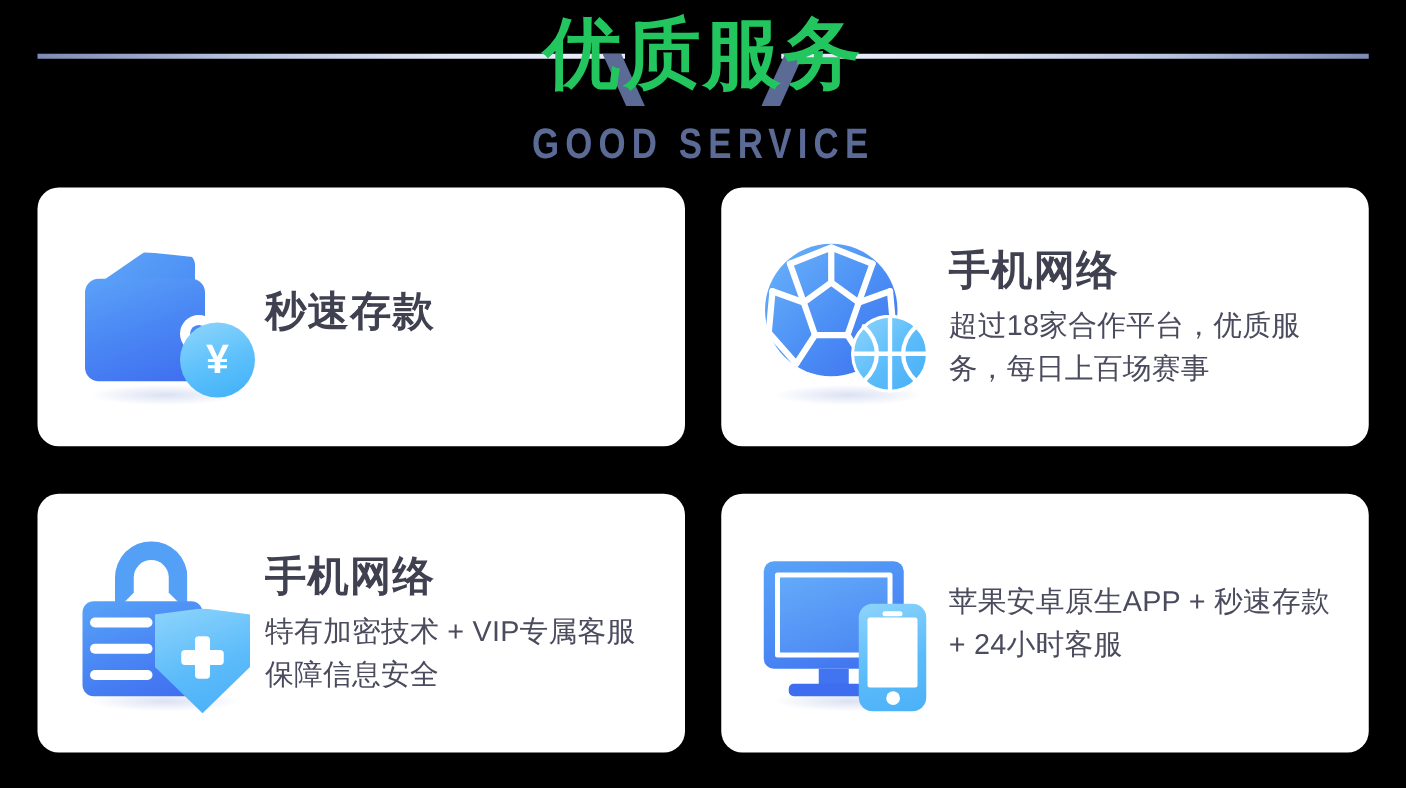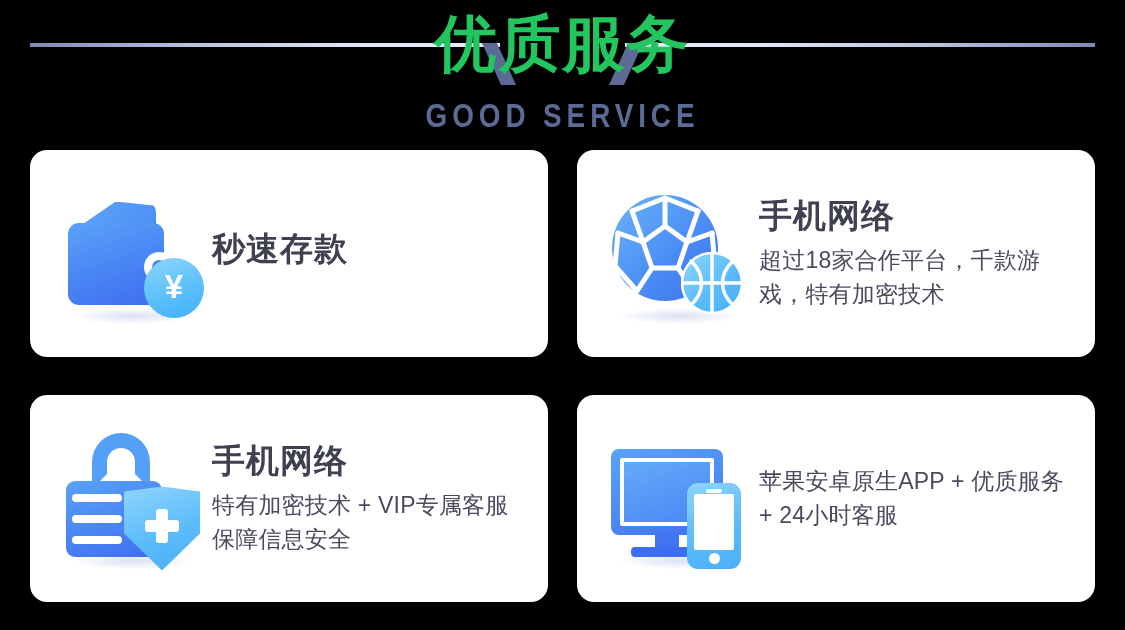--- a/index.html
+++ b/index.html
@@ -435,21 +435,21 @@
         <g fill="none" stroke="#ffffff" stroke-width="3.5" stroke-linecap="round">
           <line x1="31" y1="1" x2="31" y2="61"></line>
           <line x1="1" y1="31" x2="61" y2="31"></line>
           <path d="M10,9 C24,22 24,40 10,53"></path>
           <path d="M52,9 C38,22 38,40 52,53"></path>
         </g>
       </svg>
     </div>
     <div class="card-text">
       <div class="card-title">手机网络</div>
-      <div class="card-desc">超过18家合作平台，千款游戏，特有加密技术</div>
+      <div class="card-desc">超过18家合作平台，优质服务，每日上百场赛事</div>
     </div>
   </div>
 
   <div class="card">
     <div class="card-icon">
       <div class="icon-shadow"></div>
       <div class="lock-shackle"></div>
       <div class="lock-body">
         <div class="slit s1"></div>
         <div class="slit s2"></div>
@@ -473,17 +473,17 @@
       </div>
       <div class="monitor-neck"></div>
       <div class="monitor-foot"></div>
       <div class="phone">
         <div class="phone-speaker"></div>
         <div class="phone-screen"></div>
         <div class="phone-home"></div>
       </div>
     </div>
     <div class="card-text">
-      <div class="card-desc">苹果安卓原生APP + 优质服务 + 24小时客服</div>
+      <div class="card-desc">苹果安卓原生APP + 秒速存款 + 24小时客服</div>
     </div>
   </div>
 
 </div>
 
 </body></html>

